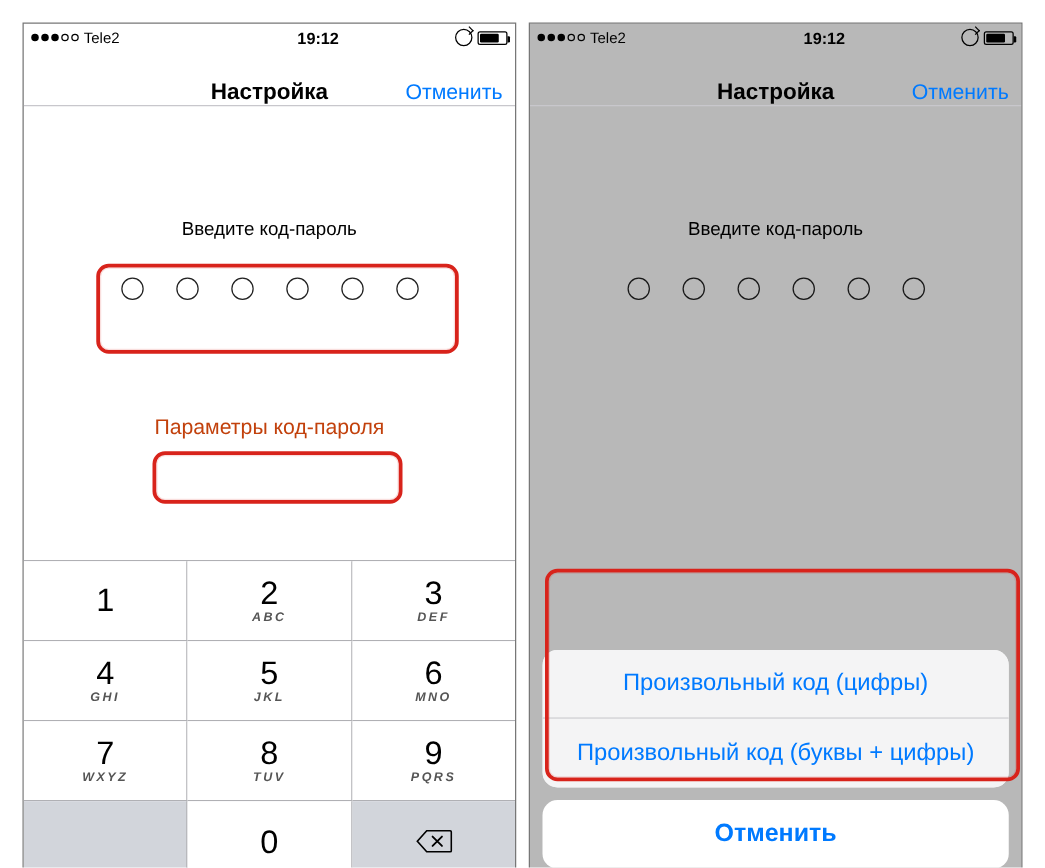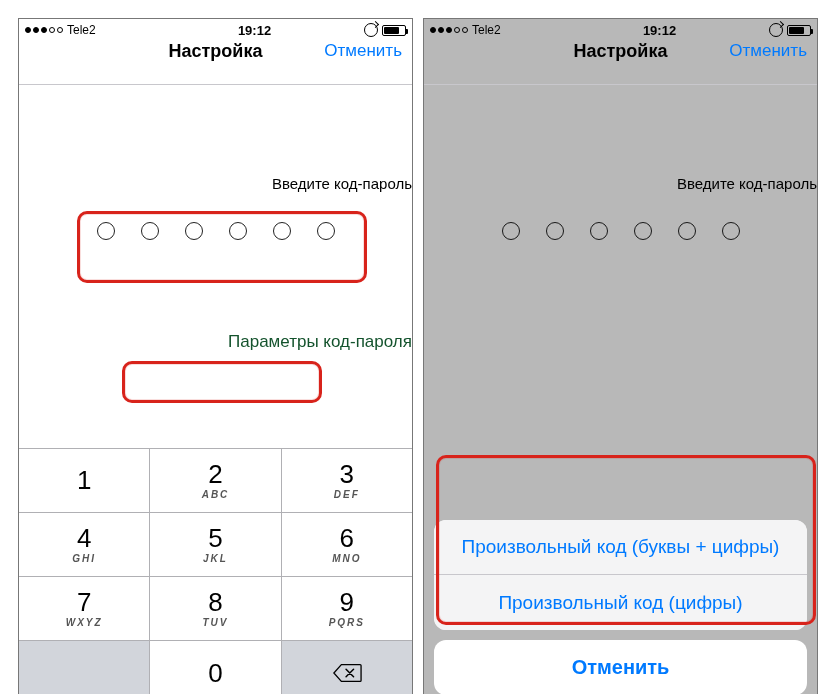--- a/index.html
+++ b/index.html
@@ -68,49 +68,49 @@
   }
   .battery::after {
     content:""; position:absolute; right:-3px; top:3px;
     width:2px; height:5px; background:#000; border-radius:0 1px 1px 0;
   }
   .battery .fill { position:absolute; left:1px; top:1px; bottom:1px; width:70%; background:#000; border-radius:1px; }
 
   
   .nav {
     height: 44px;
-    display:flex; align-items:flex-start; justify-content:center;
+    display:flex; align-items:flex-end; justify-content:center;
     position:relative;
     border-bottom:1px solid #c8c7cc;
     z-index:6;
   }
   .nav-title { font-size:18px; font-weight:700; }
   .nav-cancel {
     position:absolute; right:10px;
     font-size:17px; color:#007aff;
   }
 
   
   .pass-area {
     padding-top: 90px;
-    text-align:right;
+    text-align:center;
     position:relative;
     z-index:3;
   }
   .prompt { font-size:15px; margin-bottom:20px; }
   .dots-row {
     display:flex; justify-content:center; gap:26px;
     padding:10px 0 12px;
   }
   .dots-row .pc {
     width:18px; height:18px; border:1.3px solid #222; border-radius:50%;
   }
   .options-link {
     margin-top: 80px;
-    color:#14532d; font-size:17px;
+    color:#c2410c; font-size:17px;
     display:inline-block;
   }
 
   
   .hl {
     position:absolute;
     border:3px solid #d8231b;
     border-radius:10px;
     box-shadow: 0 0 0 1px rgba(216,35,27,0.15) inset;
     z-index:20;
@@ -306,22 +306,22 @@
           <div class="pc"></div>
           <div class="pc"></div>
         <div class="pc"></div>
           <div class="pc"></div>
           <div class="pc"></div>
       </div>
     </div>
 
     <div class="sheet-wrap">
       <div class="sheet-block">
+        <div class="sheet-item">Произвольный код (цифры)</div>
         <div class="sheet-item">Произвольный код (буквы + цифры)</div>
-        <div class="sheet-item">Произвольный код (цифры)</div>
       </div>
       <div class="sheet-cancel">Отменить</div>
     </div>
 
     <div class="hl" style="left:12px; top:436px; width:380px; height:170px;"></div>
   </div>
 
 </div>
 
 </body></html>

